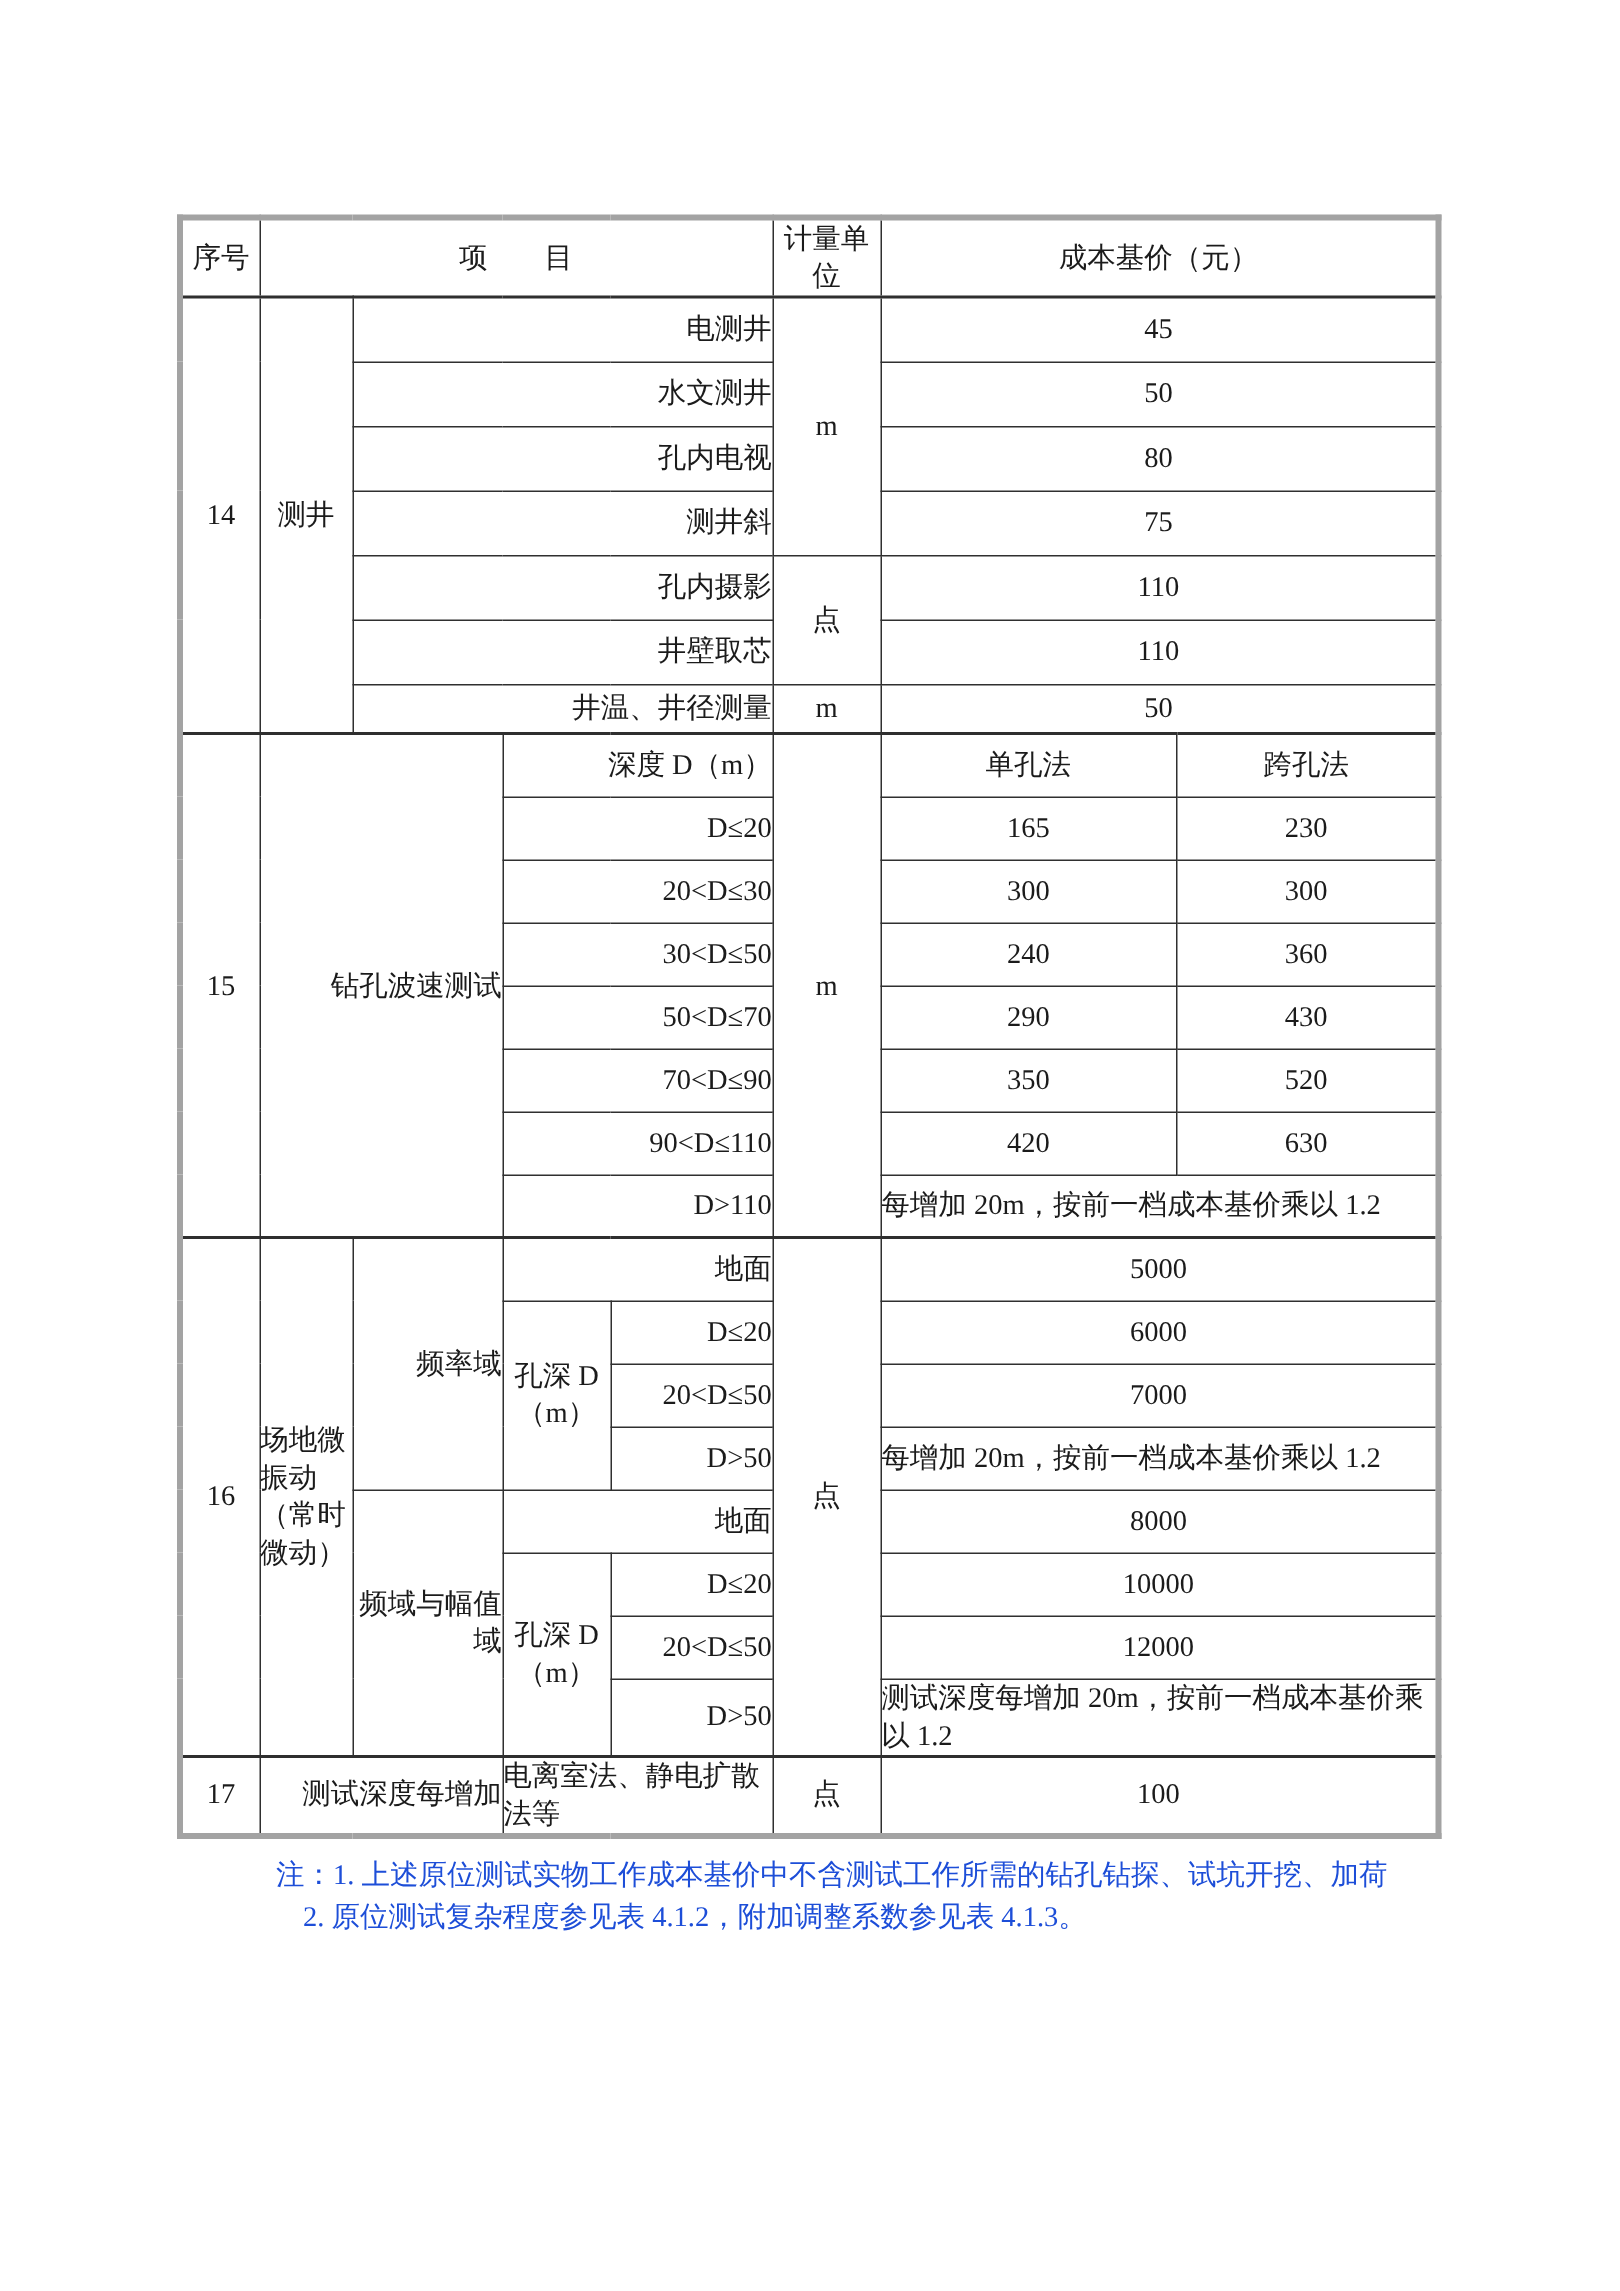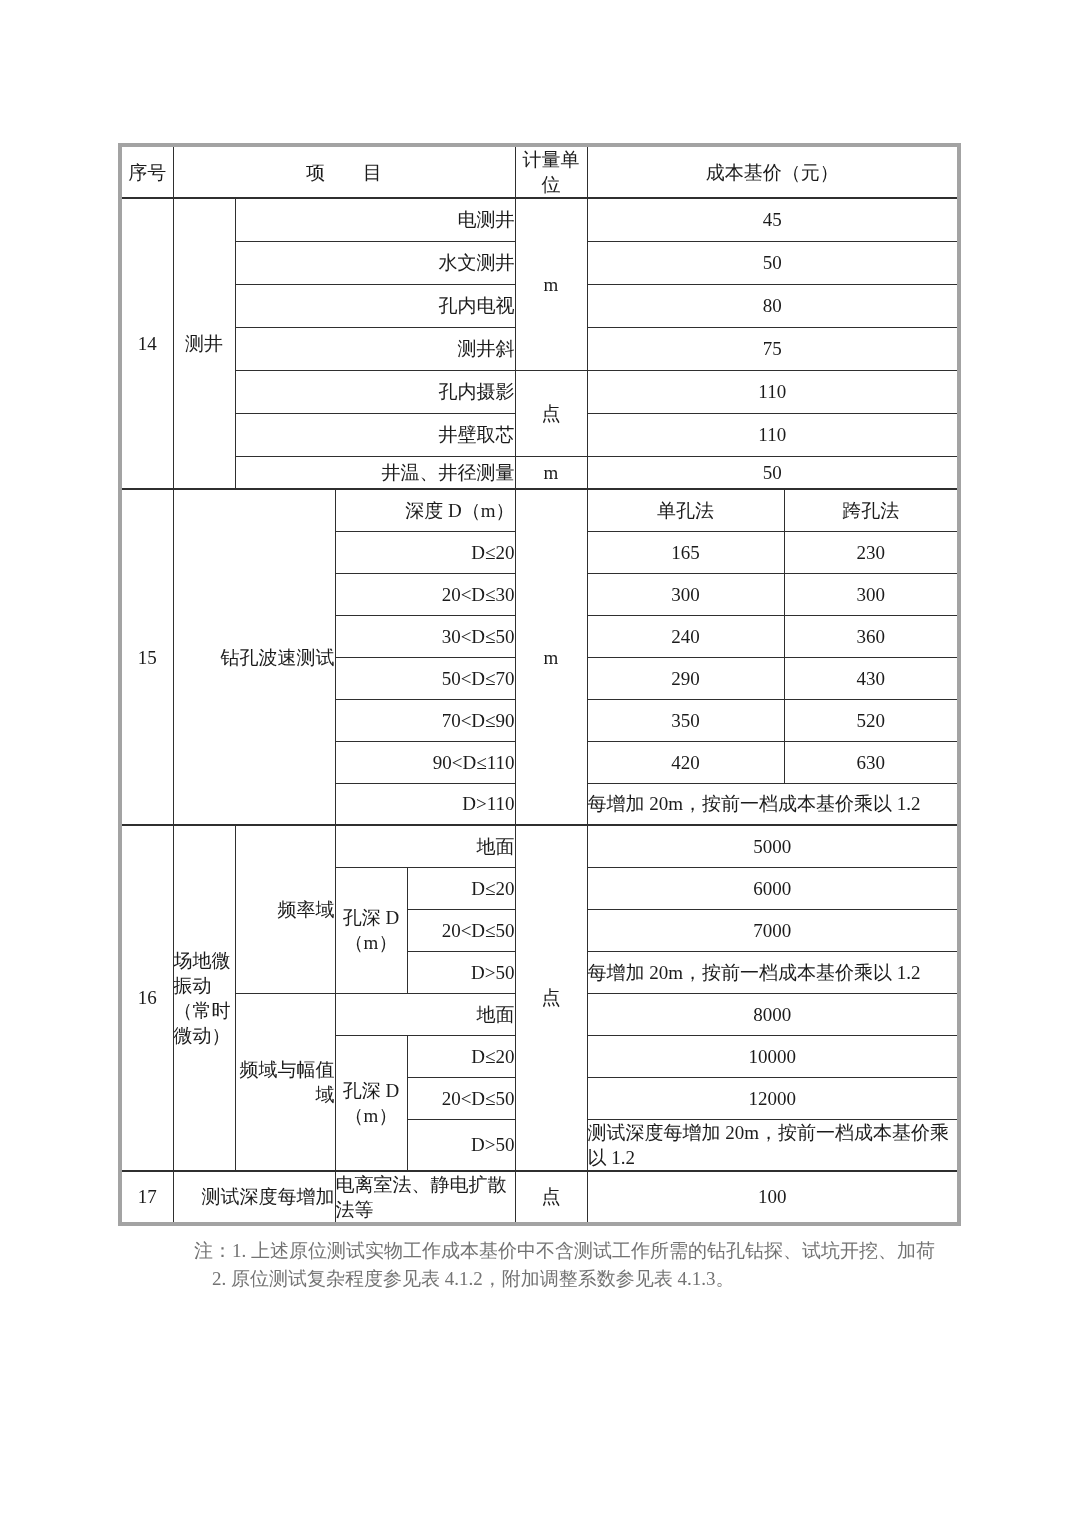--- a/index.html
+++ b/index.html
@@ -12,22 +12,22 @@
              padding:0;line-height:1.32;}
   tr.hdr td{border-bottom:2px solid #2f2f2f;}
   tr.sec td{border-top:2px solid #2f2f2f;}
   td.c{text-align:center;padding:0 2px;}
   td.l{text-align:right;padding:0 6px 0 12px;}
   td.pad14{padding:0 14px;text-align:center;}
   td.groupv{text-align:left;padding:0 5px 0 9px;line-height:26px;}
   td.method{text-align:left;padding:0 2px 0 6px;line-height:23px;}
   td.notecell{text-align:left;padding:0 4px 0 10px;}
   td.wrapnote{text-align:left;padding:2px 4px 2px 8px;line-height:22px;border-radius:12px;}
-  .notes{position:absolute;left:146px;top:1237px;width:830px;
-         font-size:19px;line-height:28px;color:#737373;}
+  .notes{position:absolute;left:136px;top:1237px;width:830px;
+         font-size:19px;line-height:28px;color:#1d4ed8;}
   .nl1{padding-left:48px;}
   .nl3,.nl4{padding-left:66px;}
   .pageno{position:absolute;left:0;top:1390px;width:1080px;text-align:center;
           font-size:18px;color:#222;}
 </style>
 </head>
 <body>
 
 <div class="page">
   <div class="tablewrap">

